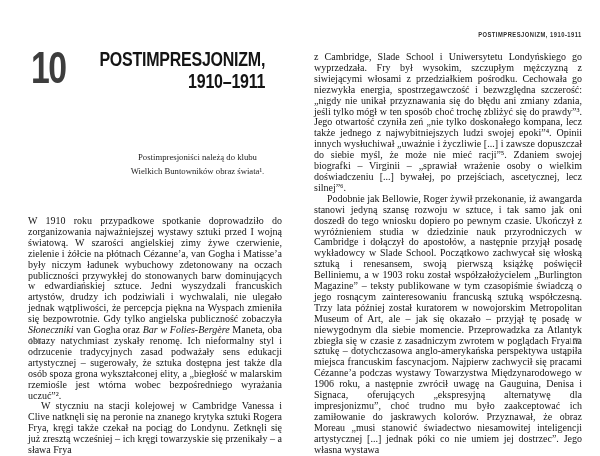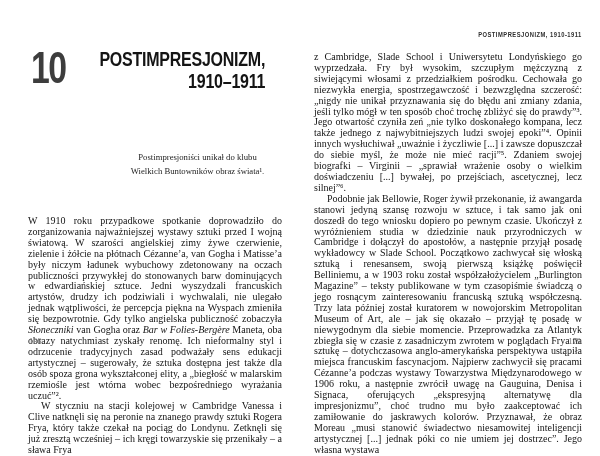--- a/index.html
+++ b/index.html
@@ -114,27 +114,27 @@
 
   <div class="page page-left">
     <div class="chapter-number">10</div>
 
     <div class="chapter-title">
       <div>POSTIMPRESJONIZM,</div>
       <div>1910–1911</div>
     </div>
 
     <div class="epigraph">
-      <div>Postimpresjoniści unikał do klubu</div>
+      <div>Postimpresjoniści należą do klubu</div>
       <div>Wielkich Buntowników obraz świata¹.</div>
     </div>
 
     <div class="body-copy">
       <p><span>W 1910 roku przypadkowe spotkanie doprowadziło do zorganizowania najważniejszej wystawy sztuki przed I wojną światową. W szarości angielskiej zimy żywe czerwienie, zielenie i żółcie na płótnach Cézanne’a, van Gogha i Matisse’a były niczym ładunek wybuchowy zdetonowany na oczach publiczności przywykłej do stonowanych barw dominujących w edwardiańskiej sztuce. Jedni wyszydzali francuskich artystów, drudzy ich podziwiali i wychwalali, nie ulegało jednak wątpliwości, że percepcja piękna na Wyspach zmieniła się bezpowrotnie. Gdy tylko angielska publiczność zobaczyła </span><span style="font-style: italic;">Słoneczniki</span><span> van Gogha oraz </span><span style="font-style: italic;">Bar w Folies-Bergère</span><span> Maneta, oba obrazy natychmiast zyskały renomę. Ich nieformalny styl i odrzucenie tradycyjnych zasad podważały sens edukacji artystycznej – sugerowały, że sztuka dostępna jest także dla osób spoza grona wykształconej elity, a „biegłość w malarskim rzemiośle jest wtórna wobec bezpośredniego wyrażania uczuć”².</span></p>
-      <p class="indent"><span>W styczniu na stacji kolejowej w Cambridge Vanessa i Clive natknęli się na peronie na znanego prawdy sztuki Rogera Frya, który także czekał na pociąg do Londynu. Zetknęli się już zresztą wcześniej – ich kręgi towarzyskie się przenikały – a sława Frya</span></p>
+      <p class="indent"><span>W styczniu na stacji kolejowej w Cambridge Vanessa i Clive natknęli się na peronie na znanego krytyka sztuki Rogera Frya, kręgi także czekał na pociąg do Londynu. Zetknęli się już zresztą wcześniej – ich kręgi towarzyskie się przenikały – a sława Frya</span></p>
     </div>
 
     <div class="folio folio-left">136</div>
   </div>
 
   <div class="page page-right">
     <div class="running-head">POSTIMPRESJONIZM, 1910-1911</div>
 
     <div class="body-copy">
       <p><span>z Cambridge, Slade School i Uniwersytetu Londyńskiego go wyprzedzała. Fry był wysokim, szczupłym mężczyzną z siwiejącymi włosami z przedziałkiem pośrodku. Cechowała go niezwykła energia, spostrzegawczość i bezwzględna szczerość: „nigdy nie unikał przyznawania się do błędu ani zmiany zdania, jeśli tylko mógł w ten sposób choć trochę zbliżyć się do prawdy”³. Jego otwartość czyniła zeń „nie tylko doskonałego kompana, lecz także jednego z najwybitniejszych ludzi swojej epoki”⁴. Opinii innych wysłuchiwał „uważnie i życzliwie [...] i zawsze dopuszczał do siebie myśl, że może nie mieć racji”⁵. Zdaniem swojej biografki – Virginii – „sprawiał wrażenie osoby o wielkim doświadczeniu [...] bywałej, po przejściach, ascetycznej, lecz silnej”⁶.</span></p>

